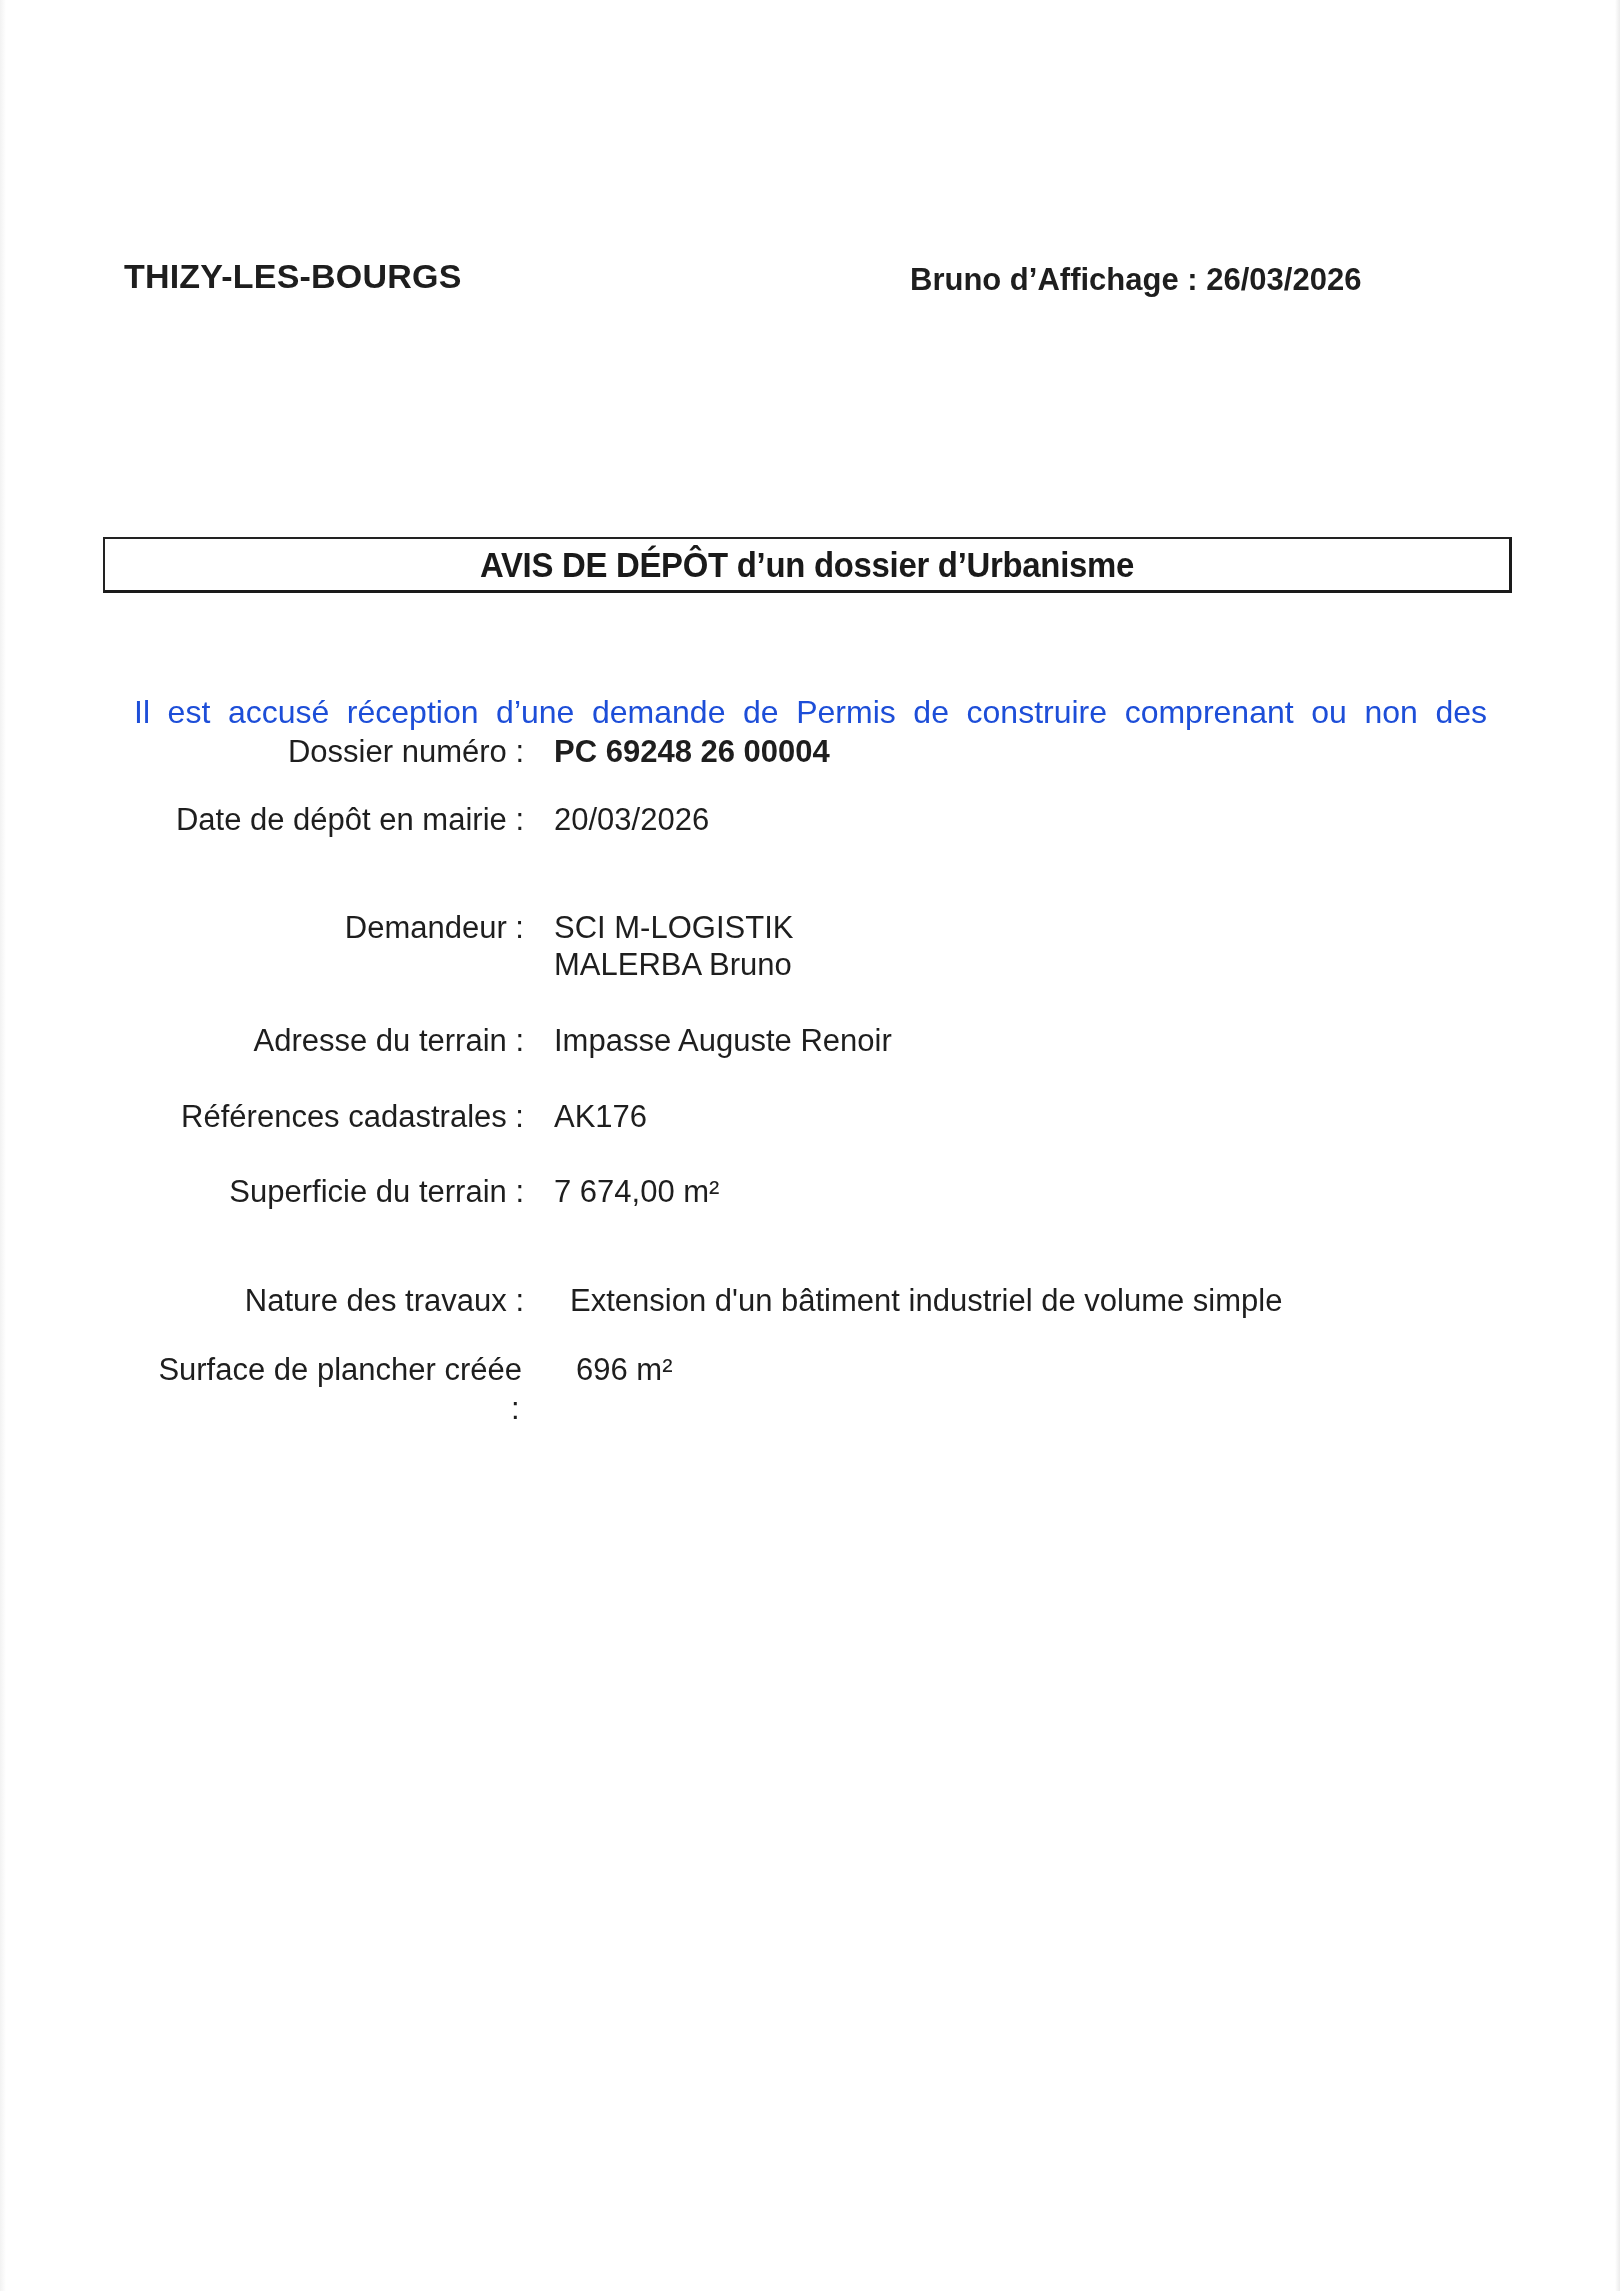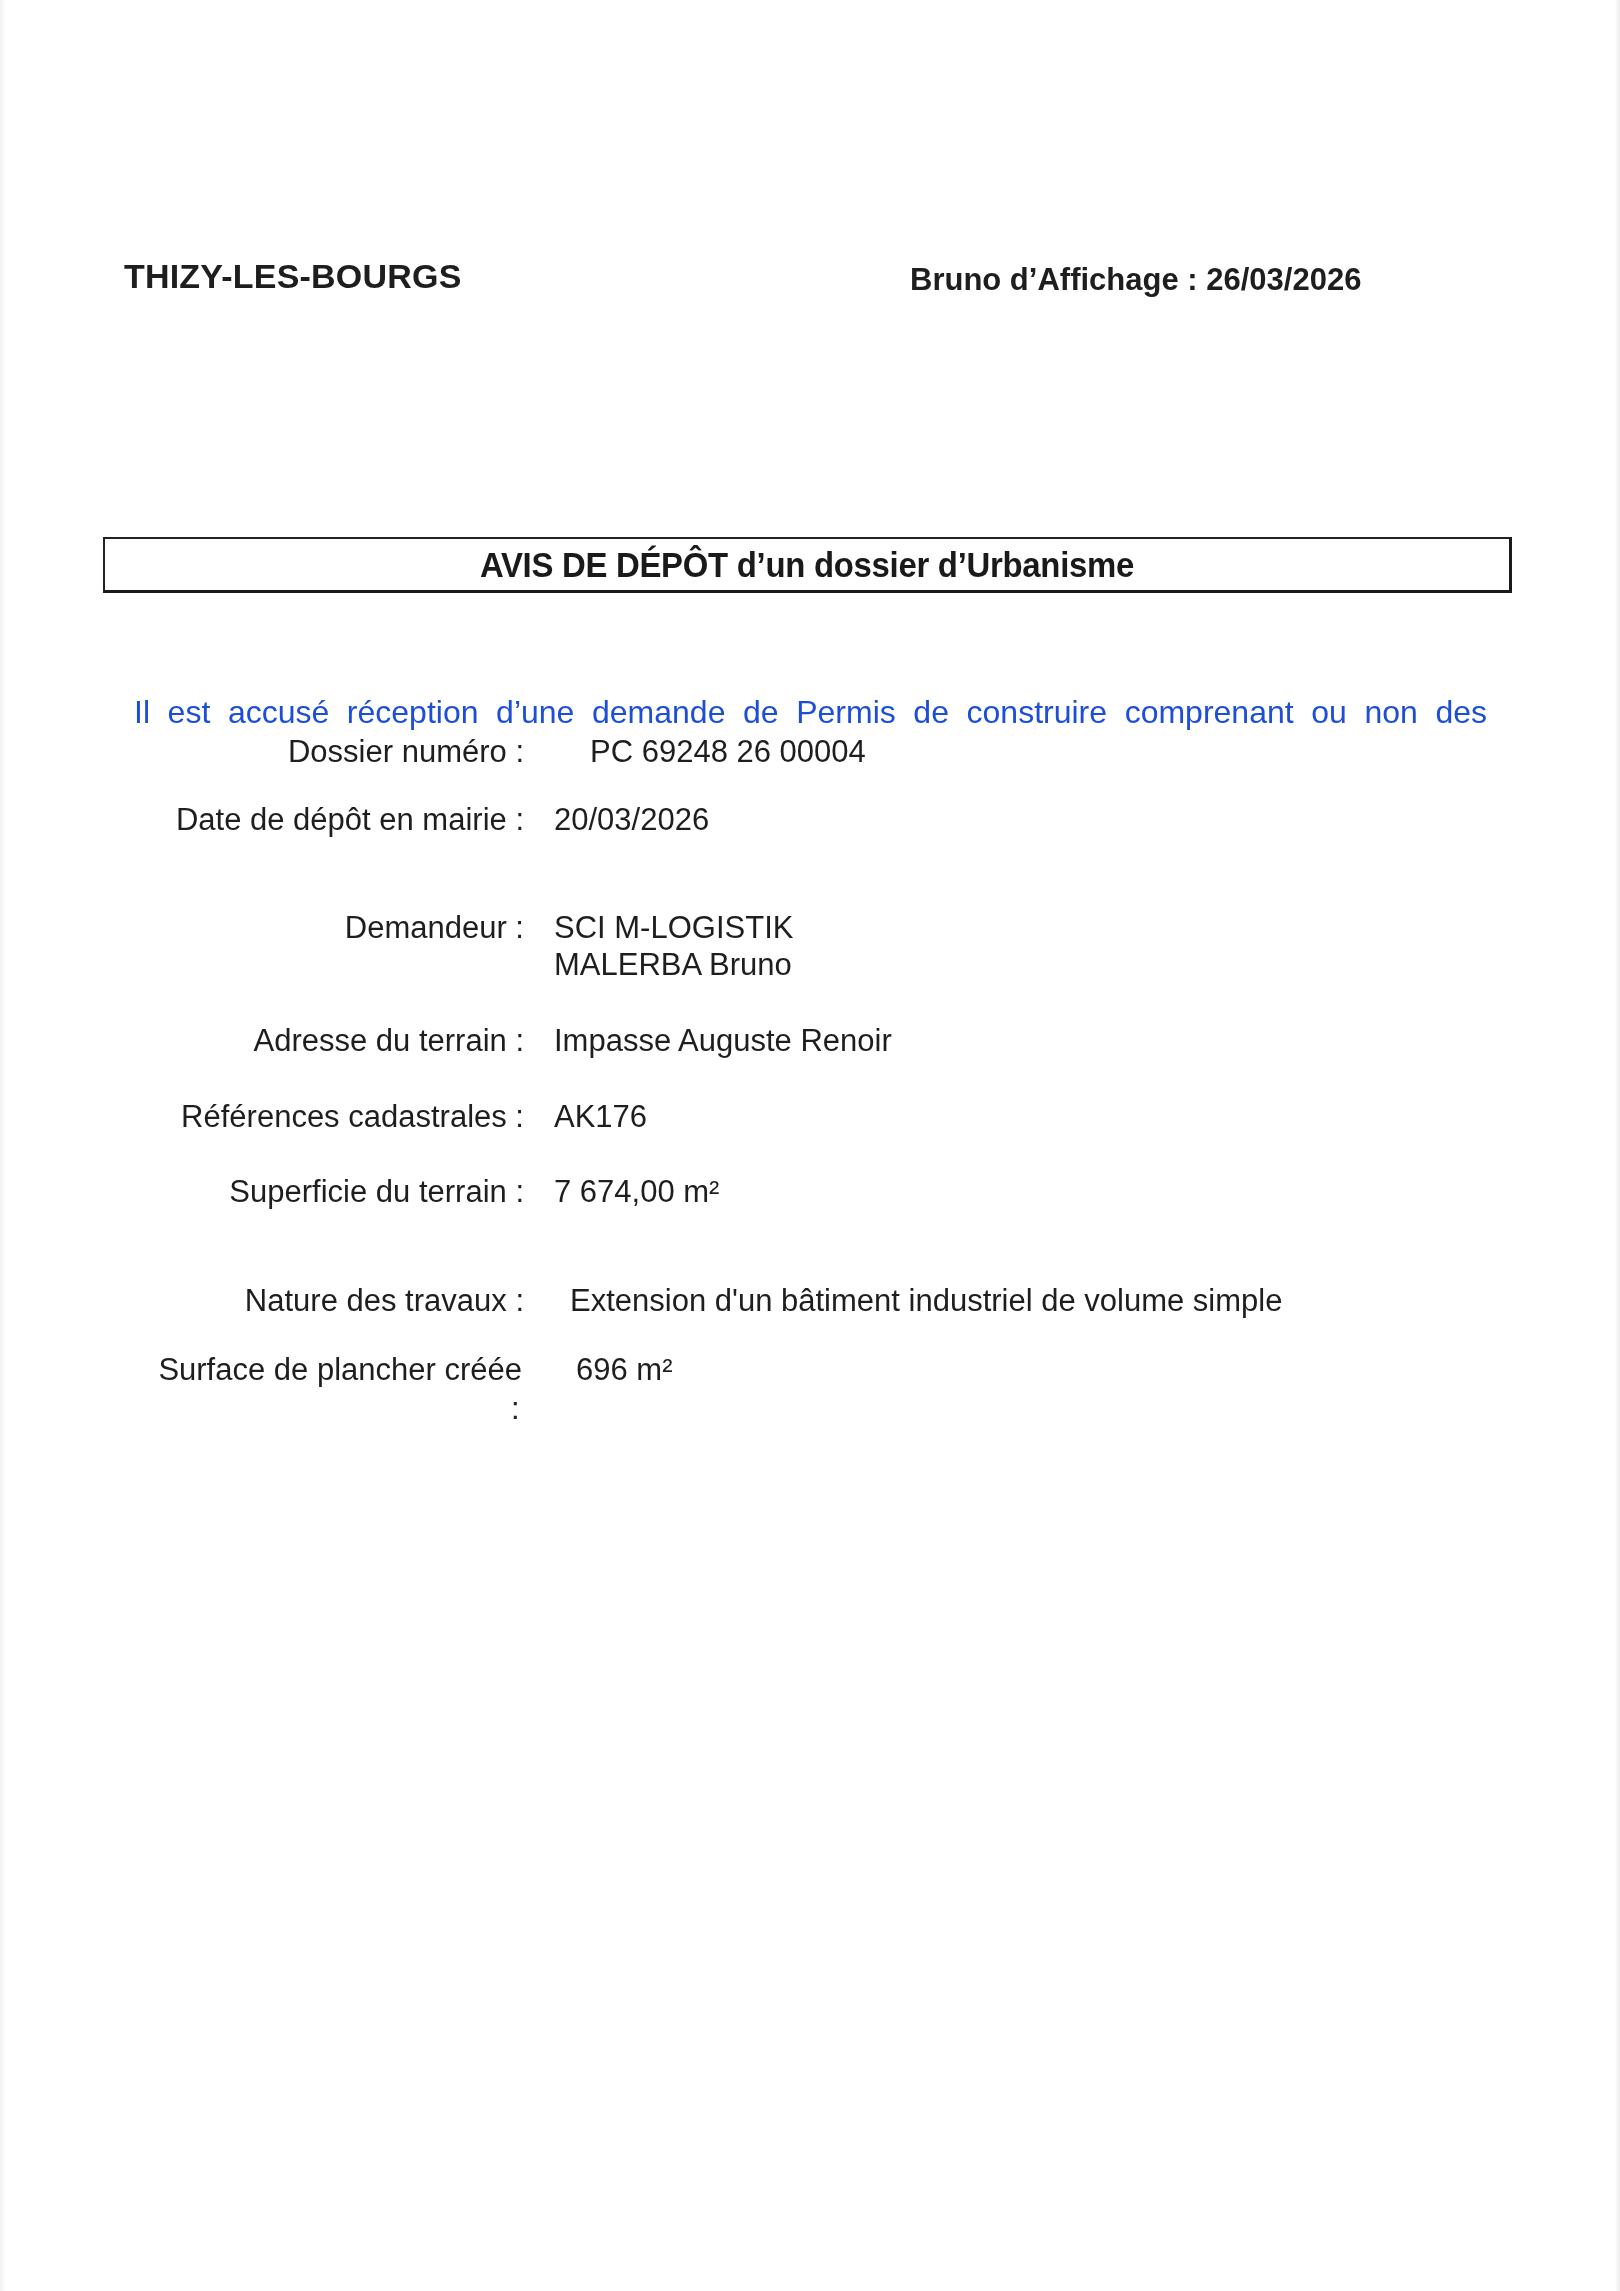--- a/index.html
+++ b/index.html
@@ -25,21 +25,21 @@
     transform: scaleX(0.94); }
 
   .intro { position: absolute; left: 134px; top: 653px; width: 1353px;
     font-size: 32px; line-height: 38px; text-align: justify; color: #1d4ed8; margin-top: 40px; }
   .intro-line1 { display: block; text-align: justify; text-align-last: justify; }
   .intro-line2 { display: block; }
 
   .row { position: absolute; left: 0; width: 1620px; font-size: 31px; line-height: 37px; color: #1e1e1e; }
   .lbl { position: absolute; right: 1096px; white-space: nowrap; }
   .val { position: absolute; left: 554px; white-space: nowrap; }
-  .val.bold { font-weight: normal; margin-left: 36px; }
+  .val.bold { font-weight: bold; }
   .val-multi span { display: block; }
   .lbl-colon { position: absolute; left: 511px; }
 </style>
 </head>
 <body>
 
 <div class="scan-edge-left"></div>
 <div class="scan-edge-right"></div>
 
 <div class="commune">

